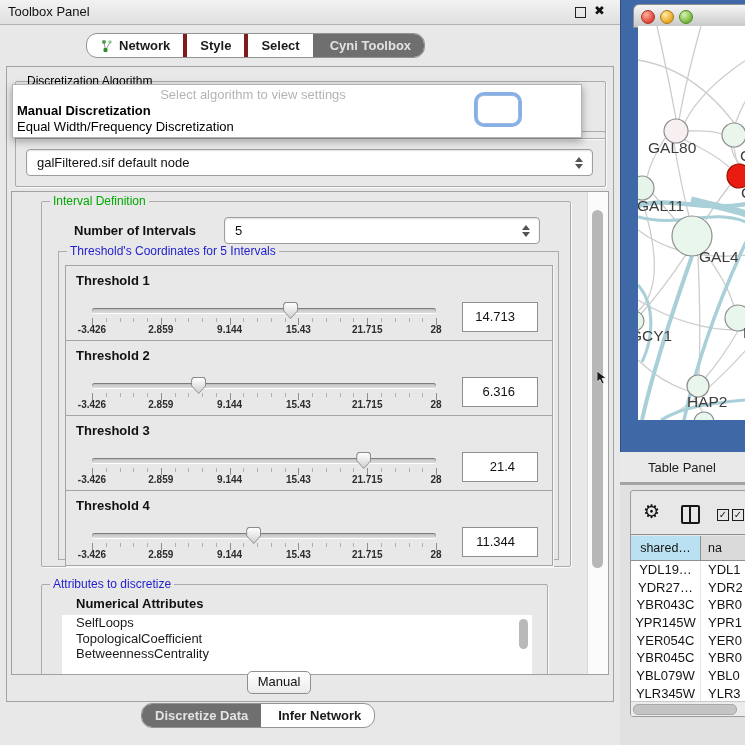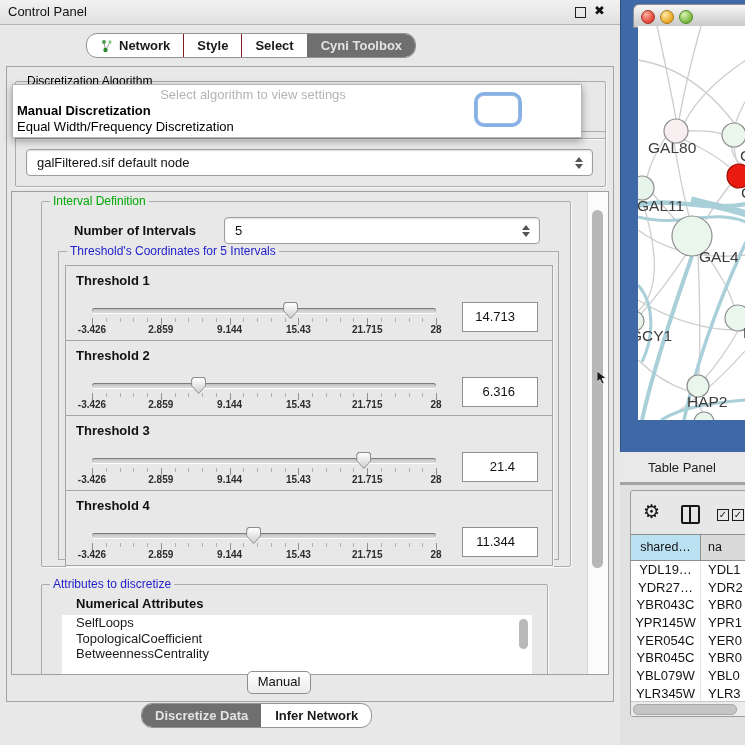--- a/index.html
+++ b/index.html
@@ -9,21 +9,21 @@
   
   #left{position:absolute;left:0;top:0;width:620px;height:745px;background:#e8e8e8;}
   #titlebar{position:absolute;left:0;top:0;width:620px;height:24px;
     background:linear-gradient(#f2f2f2,#e0e0e0);border-bottom:1px solid #b3b3b3;}
   #titlebar .t{position:absolute;left:8px;top:4px;font-size:13px;color:#111;}
   #float-ic{position:absolute;left:575px;top:7px;width:9px;height:9px;border:1.5px solid #222;background:transparent;}
   #close-ic{position:absolute;left:594px;top:3px;font-size:13px;font-weight:bold;color:#111;}
 
   .tabbar{position:absolute;display:flex;background:#fff;border:1px solid #949494;border-radius:11px;height:23px;align-items:stretch;overflow:hidden;}
   .seg{display:flex;align-items:center;padding:0 13px;font-size:13px;font-weight:bold;color:#1a1a1a;position:relative;}
-  .seg + .seg{border-left:1px solid #7f1d1d;}
+  .seg + .seg{border-left:4px solid #7f1d1d;}
   .seg.selected{background:#6f6f6f;color:#e3e3e3;border-left-color:transparent;}
   .seg.selected + .seg{border-left-color:transparent;}
   .neticon{margin-right:6px;}
 
   #toptabs{left:86px;top:33px;}
   #bottabs{left:141px;top:703px;}
 
   #content{position:absolute;left:6px;top:66px;width:606px;height:634px;border:1px solid #a3a3a3;background:#e8e8e8;}
 
   .group{position:absolute;border:1px solid #ababab;border-radius:2px;box-shadow:1px 1px 0 rgba(255,255,255,.75);}
@@ -87,38 +87,38 @@
 
   #tp-head{position:absolute;left:0;top:452px;width:125px;height:30px;background:#e9e9e9;border-bottom:3px solid #a3a3a3;}
   #tp-head span{position:absolute;left:28px;top:8px;font-size:13px;color:#1c1c1c;}
   #tp-body{position:absolute;left:10px;top:490px;width:115px;height:225px;background:#e7e7e7;border:1px solid #9b9b9b;border-radius:3px;overflow:hidden;}
   #gear{position:absolute;left:12px;top:9px;font-size:19px;color:#111;}
   #colicon{position:absolute;left:50px;top:14px;width:15px;height:15px;border:2px solid #161616;border-radius:2px;}
   #colicon i{position:absolute;left:6px;top:0;width:2px;height:15px;background:#161616;}
   .chk{position:absolute;top:18px;width:10px;height:10px;border:1.5px solid #1c1c1c;font-size:10px;line-height:10px;text-align:center;color:#1c1c1c;}
   #chk1{left:86px;} #chk2{left:101px;}
   #ttable{position:absolute;left:0;top:43px;width:115px;}
-  .trow{display:flex;height:17.7px;}
+  .trow{display:flex;height:17.7px;align-items:center;}
   .trow .c1{width:69px;text-align:center;font-size:13px;color:#141414;overflow:hidden;white-space:nowrap;flex:none;border-right:1px solid #e4e4e4;}
   .trow .c2{flex:1;padding-left:7px;font-size:13px;color:#141414;overflow:hidden;white-space:nowrap;}
   .thead{height:25px;border-top:1px solid #8f8f8f;border-bottom:1px solid #8f8f8f;}
   .thead .c1{background:#b9e1f2;line-height:24px;font-size:12.5px;border-right:1px solid #8f8f8f;}
   .thead .c2{background:#dadada;line-height:24px;font-size:12.5px;}
   .trow.data{background:#fff;line-height:17.7px;}
   #hscroll{position:absolute;left:0;top:210px;width:115px;height:14px;background:#ececec;border-top:1px solid #c9c9c9;}
   #hscroll .th{position:absolute;left:2px;top:2px;width:102px;height:9px;border-radius:5px;background:#c4c4c4;border:1px solid #a9a9a9;}
 </style>
 </head>
 <body>
 
 <div id="app">
 
   <div id="left">
     <div id="titlebar">
-      <span class="t">Control Panel</span>
+      <span class="t">Toolbox Panel</span>
       <span id="float-ic"></span>
       <span id="close-ic">✖</span>
     </div>
 
     <div id="toptabs" class="tabbar">
         <span class="seg">
           <svg class="neticon" width="13" height="14" viewBox="0 0 13 14">
             <path d="M4 3.5 L5.5 11 M5.5 11 L10 3.5" stroke="#9a9a9a" fill="none"></path>
             <circle cx="4" cy="3" r="2" fill="#4f9e4f"></circle>
             <circle cx="10" cy="3" r="1.7" fill="#8bc98b"></circle>

